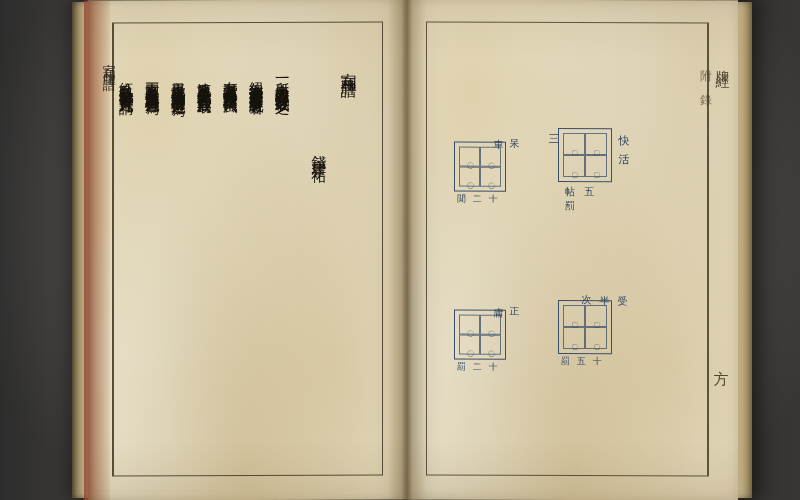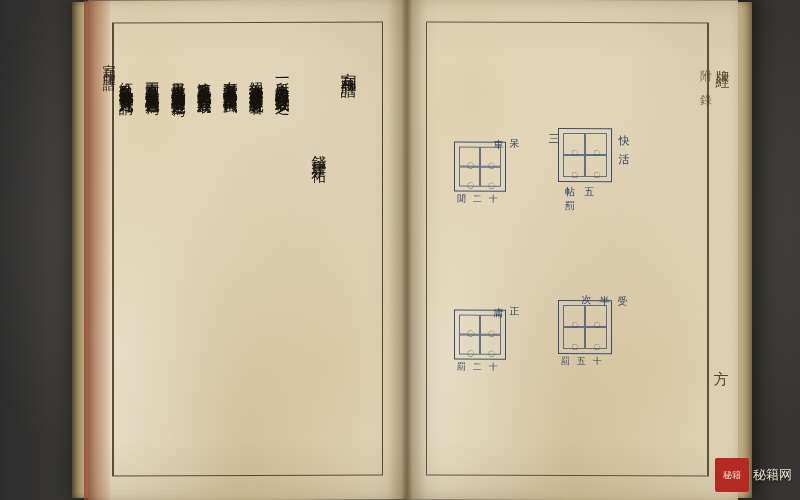--- a/index.html
+++ b/index.html
@@ -325,18 +325,14 @@
         <div class="cap" style="left:56px; top:-14px; font-size:10px;">受</div>
         <div class="cap" style="left:38px; top:-14px; font-size:10px;">半</div>
         <div class="cap" style="left:20px; top:-14px; font-size:10px;">次</div>
         <div class="cap" style="left:2px; top:54px; writing-mode:horizontal-tb; font-size:9px; letter-spacing:2px;">罰 五 十</div>
       </div>
     </div>
 
     <div class="gutter"></div>
   </div>
 
-  <div class="watermark">
-    <div class="wm-seal">秘籍</div>
-    <div class="wm-text">秘籍网</div>
-  </div>
 
 </div>
 
 </body></html>

